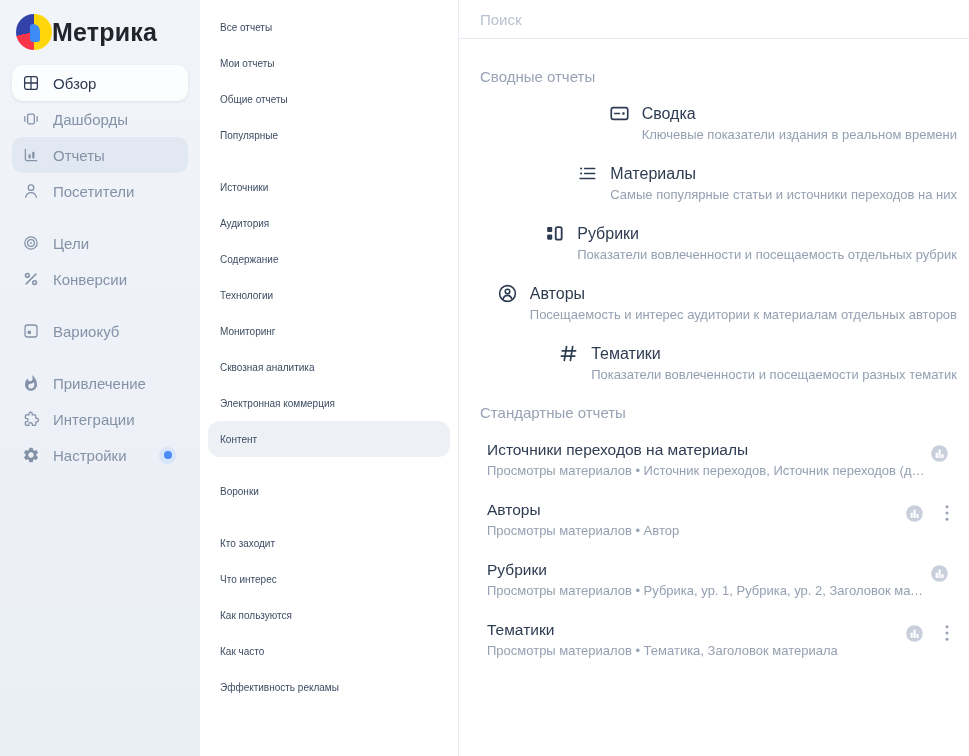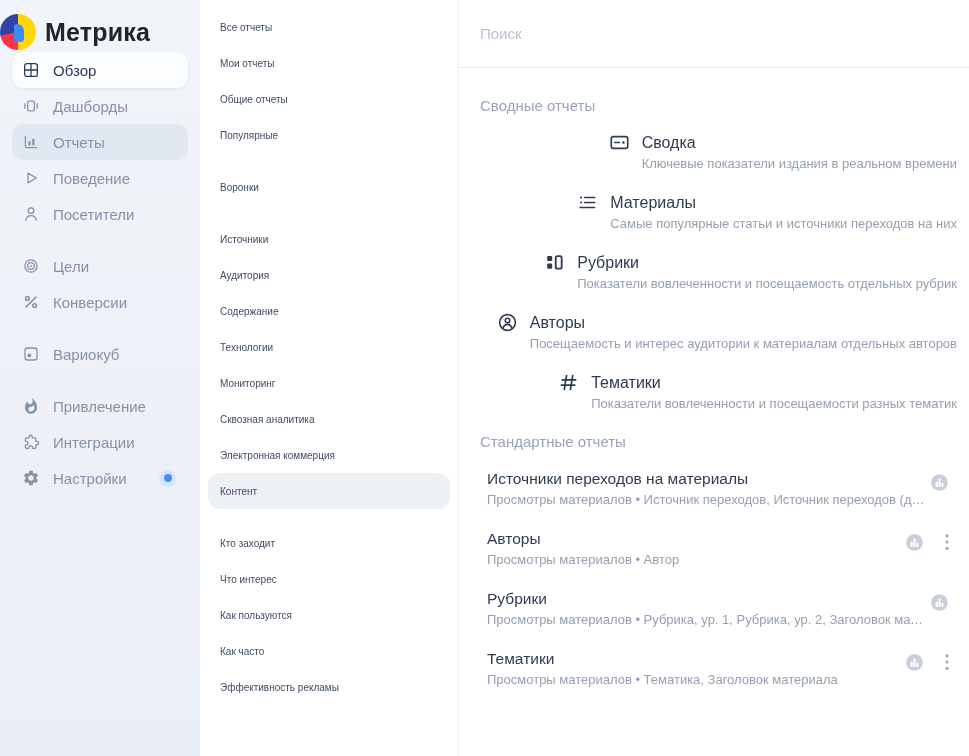--- a/index.html
+++ b/index.html
@@ -9,21 +9,21 @@
     --placeholder:#b9c2cf; --divider:#e8ebf1;
     --pill-white:#fcfdfe; --pill-selected:#e2e8f1; --cat-pill:#edf1f6;
   }
   *{box-sizing:border-box; margin:0; padding:0;}
   html,body{width:969px; height:756px; overflow:hidden;}
   body{font-family:"Liberation Sans","DejaVu Sans",sans-serif; background:#fff; color:var(--dark);}
   .app{display:flex; width:969px; height:756px;}
 
   
   .sidebar{flex:0 0 200px; background:linear-gradient(180deg,var(--sidebar-bg1),var(--sidebar-bg2)); padding-top:12px;}
-  .logo-row{display:flex; align-items:center; gap:9px; height:40px; }
+  .logo-row{display:flex; align-items:center; padding-left:16px; height:40px; margin-bottom:13px;}
   .logo-mark{width:36px; height:36px; border-radius:50%; position:relative; overflow:hidden; flex:0 0 36px;
     background:conic-gradient(from 180deg,#fb3449 0 78deg,#3342a8 78deg 180deg,#ffd60a 180deg 360deg);}
   .logo-mark::after{content:''; position:absolute; left:38%; top:27%; width:30%; height:51%; background:#3d8bf5; border-radius:3px 7px 3px 3px;}
   .logo-text{font-size:25px; font-weight:700; color:#20242c; letter-spacing:.2px;}
   .nav-group + .nav-group{margin-top:16px;}
   .nav-item{display:flex; align-items:center; gap:13px; height:36px; margin:0 12px; padding-left:9px; border-radius:11px; color:var(--nav-text); cursor:pointer;}
   .nav-item.active{background:var(--pill-white); color:var(--dark); box-shadow:0 1px 3px rgba(45,60,90,.09);}
   .nav-item.selected{background:var(--pill-selected);}
   .nav-icon{width:19px; height:19px; display:flex; align-items:center; justify-content:center;}
   .nav-icon svg{display:block;}
@@ -32,21 +32,21 @@
   .nav-dot::after{content:''; width:8px; height:8px; border-radius:50%; background:#4a8bf7;}
 
   
   .categories{flex:0 0 259px; background:#fff; border-right:1px solid var(--divider); padding-top:9px; overflow:hidden;}
   .cat-group + .cat-group{margin-top:16px;}
   .cat-item{display:flex; align-items:center; height:36px; margin:0 8px; padding:0 12px; border-radius:12px; font-size:10px; color:var(--cat-text); cursor:pointer; white-space:nowrap;}
   .cat-item.selected{background:var(--cat-pill);}
 
   
   .main{flex:1; background:#fff; overflow:hidden;}
-  .search-row{height:68px; display:flex; align-items:center; border-bottom:1px solid var(--divider);}
+  .search-row{height:39px; display:flex; align-items:center; border-bottom:1px solid var(--divider);}
   .search-input{border:none; outline:none; width:100%; padding-left:21px; font-size:15px; color:var(--cat-text); font-family:inherit; background:transparent;}
   .search-input::placeholder{color:var(--placeholder);}
   .section-title{margin:29px 0 19px 21px; font-size:15px; color:var(--muted); font-weight:400;}
   .section + .section .section-title{margin-top:8px;}
   .report-row{display:flex; align-items:flex-start; cursor:pointer;}
   .report-row.summary{margin:0 12px 21px 19px; gap:9px;justify-content:flex-end;}
   .report-icon{width:24px; height:24px; flex:0 0 24px; display:flex; align-items:flex-start; justify-content:flex-start; color:#2e3c52; margin-top:-1px;}
   .report-title{font-size:16px; line-height:20px; font-weight:500; color:#2e3c52;}
   .report-desc{font-size:13px; line-height:17px; color:var(--desc); margin-top:2px; white-space:nowrap; overflow:hidden; text-overflow:ellipsis; max-width:440px;}
   .report-row.standard{margin:0 6px 21px 28px; justify-content:space-between;}
@@ -93,29 +93,20 @@
                 <rect x="8.6" y="11" width="3" height="5.5" rx="1" fill="currentColor" stroke="none"></rect>
                 <rect x="13.6" y="7.5" width="3" height="9" rx="1" fill="currentColor" stroke="none"></rect>
               </svg>
             </span>
     <span class="nav-label">Отчеты</span>
 
   </div>
           <div class="nav-item">
     <span class="nav-icon">
               <svg width="18" height="18" viewBox="0 0 24 24" fill="none" stroke="currentColor" stroke-width="1.7" stroke-linecap="round" stroke-linejoin="round">
-                <path d="M8 5.5l11 6.5-11 6.5z"></path>
-              </svg>
-            </span>
-    <span class="nav-label">Поведение</span>
-
-  </div>
-          <div class="nav-item">
-    <span class="nav-icon">
-              <svg width="18" height="18" viewBox="0 0 24 24" fill="none" stroke="currentColor" stroke-width="1.7" stroke-linecap="round" stroke-linejoin="round">
                 <circle cx="12" cy="7.6" r="3.7"></circle>
                 <path d="M4.8 20.3c1.1-4.1 3.9-6.2 7.2-6.2s6.1 2.1 7.2 6.2"></path>
               </svg>
             </span>
     <span class="nav-label">Посетители</span>
 
   </div>
         </div>
         <div class="nav-group">
           <div class="nav-item">
@@ -195,47 +186,47 @@
   </div>
         <div class="cat-item">
     <span class="cat-label">Общие отчеты</span>
   </div>
         <div class="cat-item">
     <span class="cat-label">Популярные</span>
   </div>
       </div>
       <div class="cat-group">
         <div class="cat-item">
-    <span class="cat-label">Воронки</span>
+    <span class="cat-label">Источники</span>
+  </div>
+        <div class="cat-item">
+    <span class="cat-label">Аудитория</span>
+  </div>
+        <div class="cat-item">
+    <span class="cat-label">Содержание</span>
+  </div>
+        <div class="cat-item">
+    <span class="cat-label">Технологии</span>
+  </div>
+        <div class="cat-item">
+    <span class="cat-label">Мониторинг</span>
+  </div>
+        <div class="cat-item">
+    <span class="cat-label">Сквозная аналитика</span>
+  </div>
+        <div class="cat-item">
+    <span class="cat-label">Электронная коммерция</span>
+  </div>
+        <div class="cat-item selected">
+    <span class="cat-label">Контент</span>
   </div>
       </div>
       <div class="cat-group">
         <div class="cat-item">
-    <span class="cat-label">Источники</span>
-  </div>
-        <div class="cat-item">
-    <span class="cat-label">Аудитория</span>
-  </div>
-        <div class="cat-item">
-    <span class="cat-label">Содержание</span>
-  </div>
-        <div class="cat-item">
-    <span class="cat-label">Технологии</span>
-  </div>
-        <div class="cat-item">
-    <span class="cat-label">Мониторинг</span>
-  </div>
-        <div class="cat-item">
-    <span class="cat-label">Сквозная аналитика</span>
-  </div>
-        <div class="cat-item">
-    <span class="cat-label">Электронная коммерция</span>
-  </div>
-        <div class="cat-item selected">
-    <span class="cat-label">Контент</span>
+    <span class="cat-label">Воронки</span>
   </div>
       </div>
       <div class="cat-group">
         <div class="cat-item">
     <span class="cat-label">Кто заходит</span>
   </div>
         <div class="cat-item">
     <span class="cat-label">Что интерес</span>
   </div>
         <div class="cat-item">

